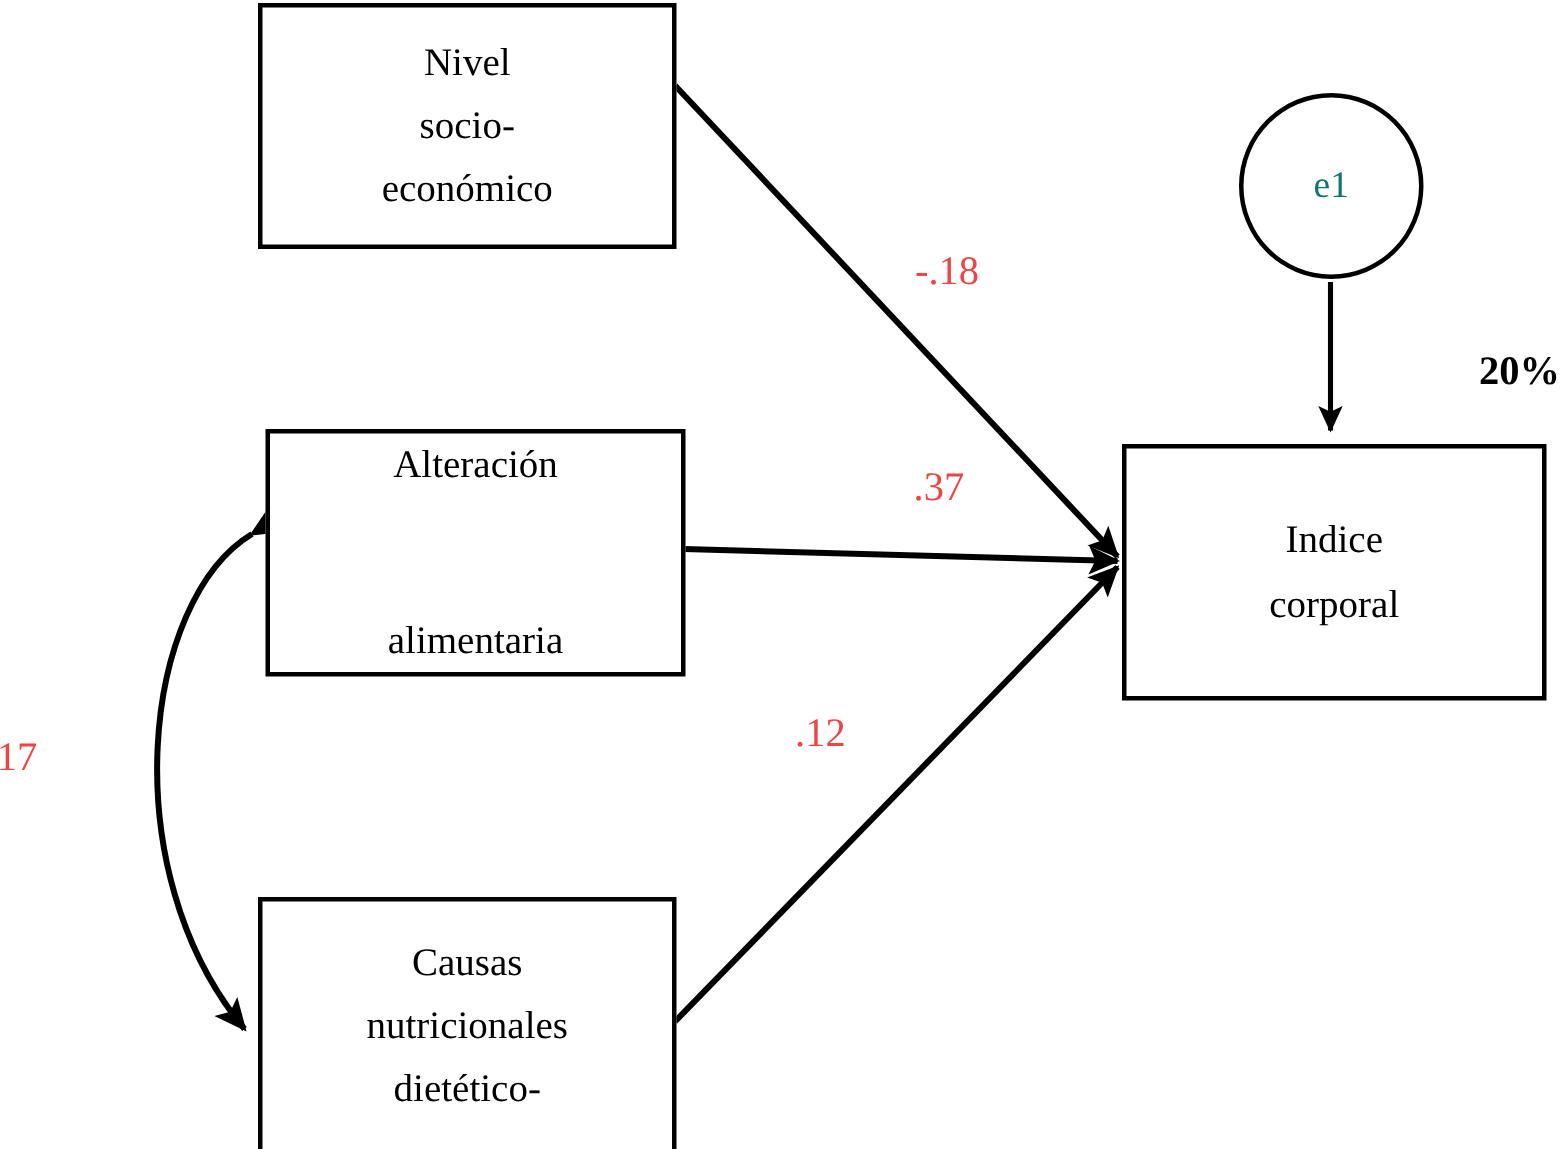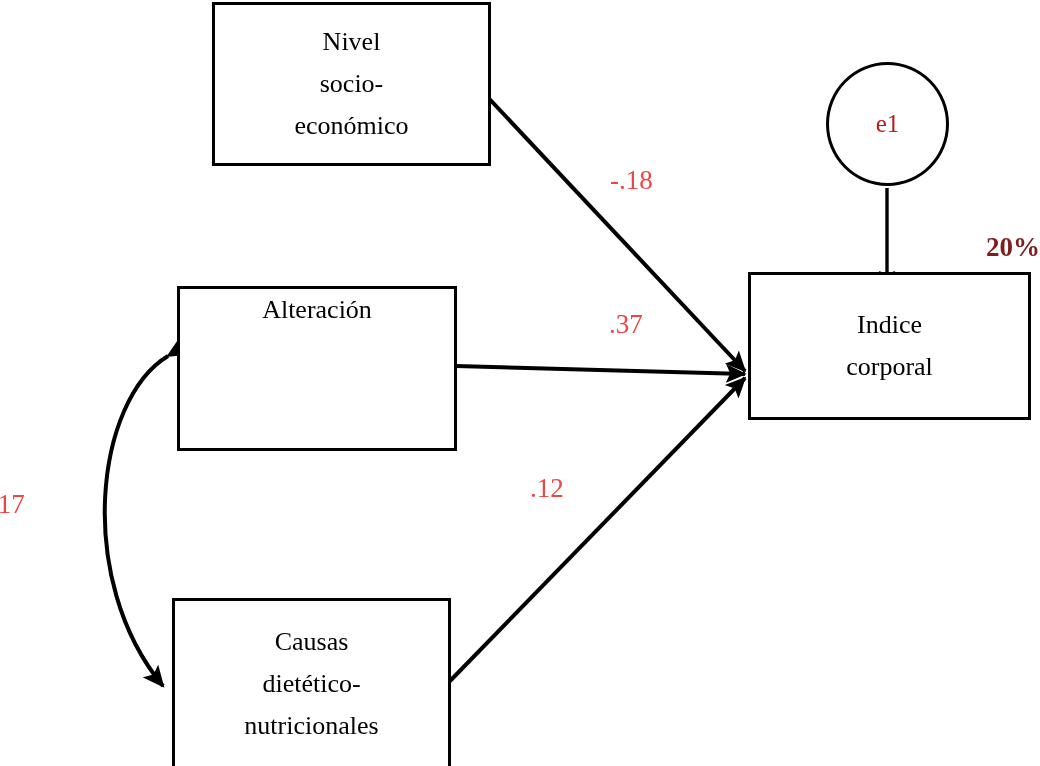--- a/index.html
+++ b/index.html
@@ -44,35 +44,35 @@
   .node-circle {
     position: absolute;
     box-sizing: border-box;
     border: 3px solid #000000;
     border-radius: 50%;
     background: #ffffff;
     display: flex;
     align-items: center;
     justify-content: center;
     font-size: 25px;
-    color: #b91c1c;
+    color: #0f766e;
     z-index: 3;
   }
   .edge-label {
     position: absolute;
     font-size: 27px;
     color: #ef4444;
     white-space: nowrap;
     z-index: 4;
   }
   .pct-label {
     position: absolute;
     font-size: 27px;
     font-weight: bold;
-    color: #7f1d1d;
+    color: #000000;
     white-space: nowrap;
     z-index: 4;
   }
 </style>
 </head>
 <body>
 
 <div id="canvas">
 
   <svg class="layer" viewBox="0 0 1040 766" xmlns="http://www.w3.org/2000/svg">
@@ -89,37 +89,38 @@
 
     <line x1="450" y1="57" x2="745" y2="371" stroke="#000000" stroke-width="4" marker-end="url(#arrowFilled)"></line>
 
     <line x1="456" y1="366" x2="745" y2="374" stroke="#000000" stroke-width="4" marker-end="url(#arrowFilled)"></line>
 
     <line x1="450" y1="681" x2="745" y2="378" stroke="#000000" stroke-width="4" marker-end="url(#arrowFilled)"></line>
 
     <path d="M 168 356 C 95 400, 75 580, 163 686" fill="none" stroke="#000000" stroke-width="4" marker-start="url(#arrowCurve)" marker-end="url(#arrowCurve)"></path>
   </svg>
 
-  <div class="node-box" style="left:172px; top:2px; width:279px; height:164px;margin-left:40px;">
+  <div class="node-box" style="left:172px; top:2px; width:279px; height:164px;">
     <span class="line">Nivel</span>
     <span class="line">socio-</span>
     <span class="line">económico</span>
   </div>
 
   <div class="node-box" style="left:177px; top:286px; width:280px; height:165px;justify-content:space-between;">
     <span class="line">Alteración</span>
+    <span class="line">alimentaria</span>
   </div>
 
   <div class="node-box" style="left:172px; top:598px; width:279px; height:172px;">
     <span class="line">Causas</span>
+    <span class="line">nutricionales</span>
     <span class="line">dietético-</span>
-    <span class="line">nutricionales</span>
   </div>
 
-  <div class="node-box" style="left:748px; top:272px; width:283px; height:148px;">
+  <div class="node-box" style="left:748px; top:296px; width:283px; height:171px;">
     <span class="line">Indice</span>
     <span class="line">corporal</span>
   </div>
 
   <div class="node-circle" style="left:826px; top:62px; width:123px; height:124px;">
     <span>e1</span>
   </div>
 
   <div class="edge-label" style="left:610px; top:165px;">-.18</div>
 

